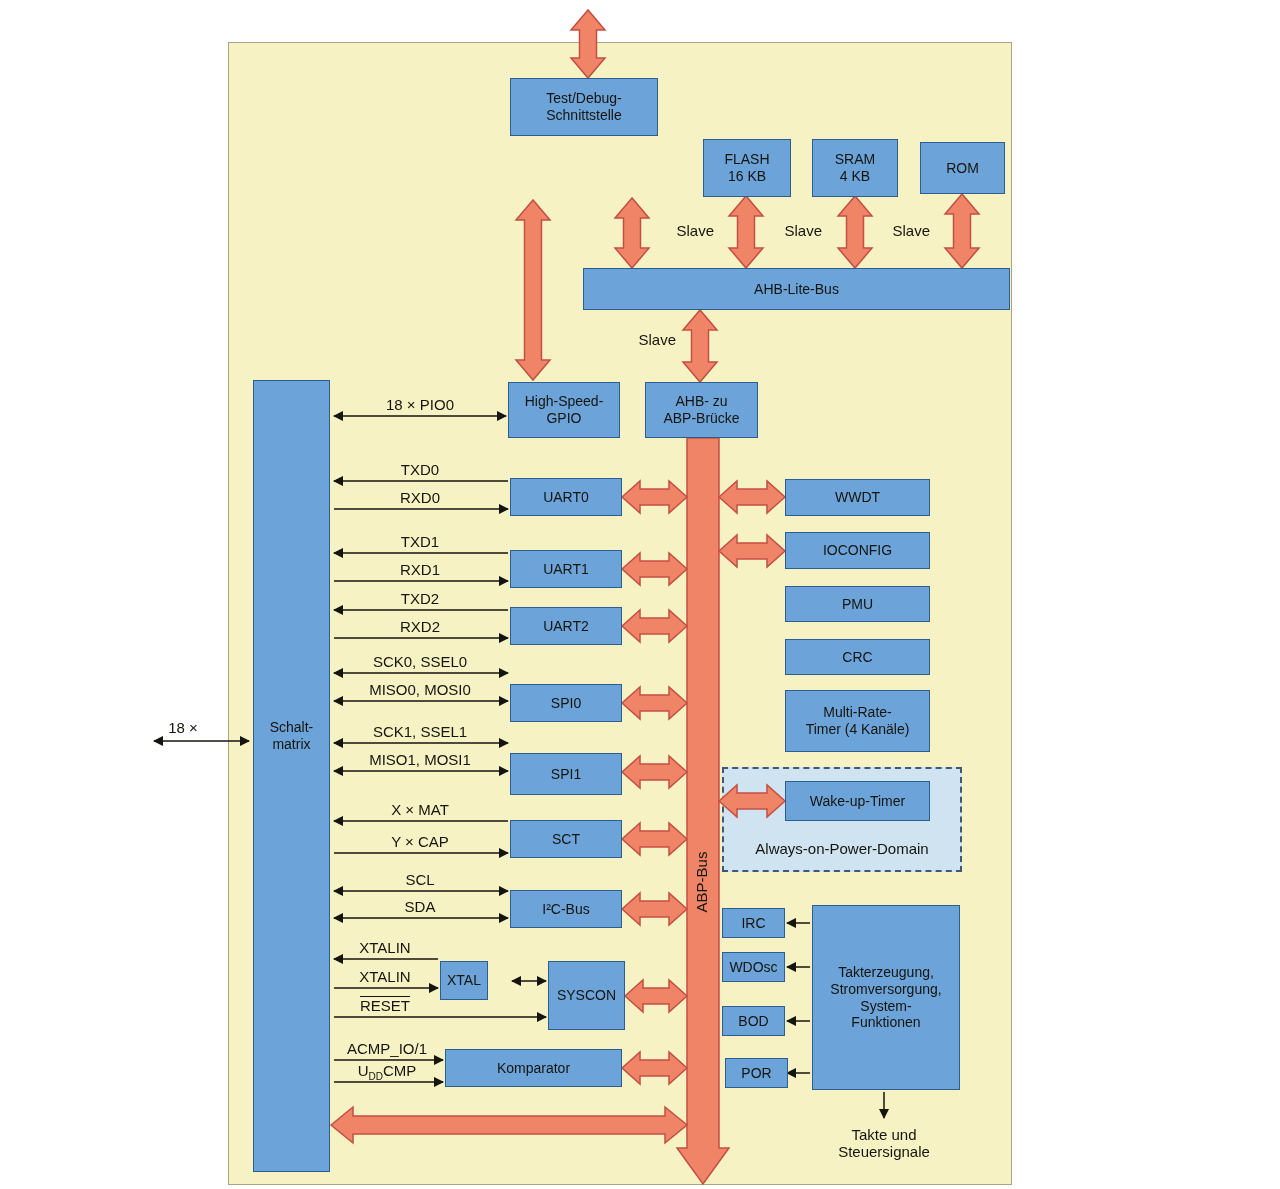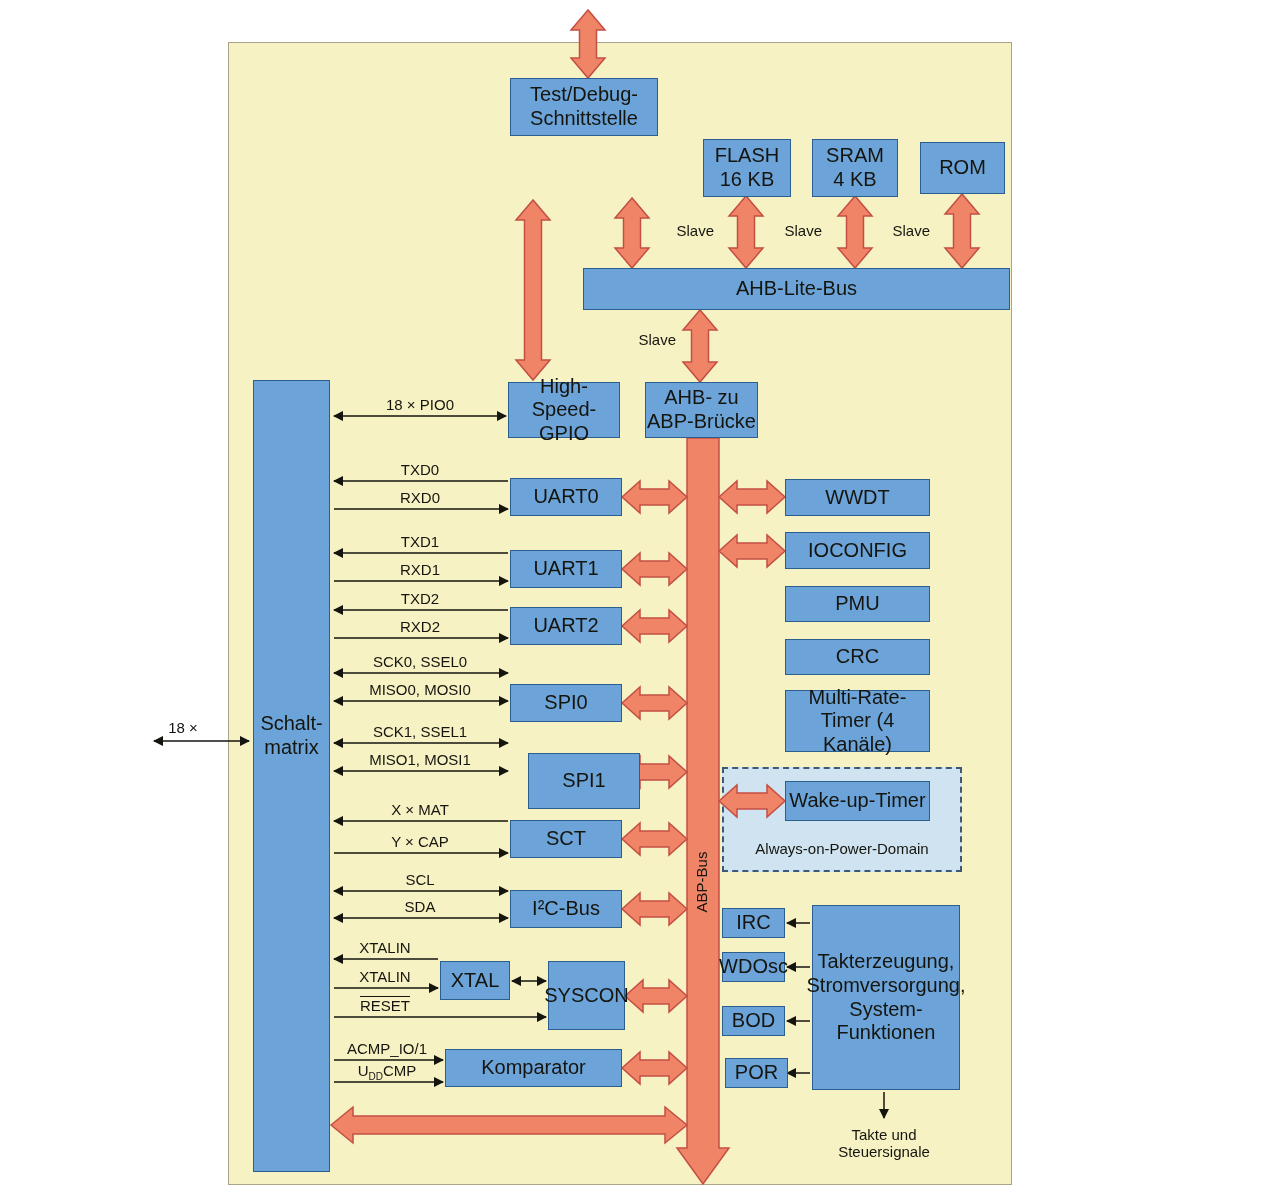--- a/index.html
+++ b/index.html
@@ -2,21 +2,21 @@
 <html><head>
 <meta charset="utf-8">
 <style>
   html,body{margin:0;padding:0;}
   .stage{position:relative;width:1280px;height:1189px;background:#ffffff;
          font-family:"Liberation Sans",sans-serif;color:#15150f;overflow:hidden;}
   .panel{position:absolute;left:228px;top:42px;width:784px;height:1143px;
          background:#f7f2c3;border:1px solid #aaa489;box-sizing:border-box;z-index:0;}
   .box{position:absolute;background:#6ca3d8;border:1.5px solid #2d5f8e;
        display:flex;align-items:center;justify-content:center;text-align:center;
-       white-space:pre-line;font-size:20px;line-height:1.18;z-index:3;box-sizing:border-box;}
+       white-space:pre-line;font-size:14px;line-height:1.18;z-index:3;box-sizing:border-box;}
   .box.tall{align-items:center;padding-bottom:80px;}
   .aopd{position:absolute;left:722px;top:767px;width:240px;height:105px;
         border:2px dashed #3c5a77;background:#cfe3f0;box-sizing:border-box;z-index:1;}
   .lbl{position:absolute;font-size:15px;line-height:1.15;text-align:center;
        white-space:pre-line;z-index:3;}
   .lbl.right{text-align:right;}
   .overline{text-decoration:overline;}
   sub.small{font-size:10px;text-align:right;}
   .vlabel{position:absolute;left:648px;top:872px;width:110px;height:20px;
           transform:rotate(-90deg);text-align:center;font-size:15px;z-index:3;}
@@ -105,24 +105,24 @@
   <div class="box" style="left:645px;top:382px;width:113px;height:56px">AHB- zu
 ABP-Brücke</div>
   <div class="box" style="left:508px;top:382px;width:112px;height:56px">High-Speed-
 GPIO</div>
   <div class="box tall" style="left:253px;top:380px;width:77px;height:792px">Schalt-
 matrix</div>
   <div class="box" style="left:510px;top:478px;width:112px;height:38px">UART0</div>
   <div class="box" style="left:510px;top:550px;width:112px;height:38px">UART1</div>
   <div class="box" style="left:510px;top:607px;width:112px;height:38px">UART2</div>
   <div class="box" style="left:510px;top:684px;width:112px;height:38px">SPI0</div>
-  <div class="box" style="left:528px;top:753px;width:112px;height:56px">SPI1</div>
+  <div class="box" style="left:510px;top:753px;width:112px;height:42px">SPI1</div>
   <div class="box" style="left:510px;top:820px;width:112px;height:38px">SCT</div>
   <div class="box" style="left:510px;top:890px;width:112px;height:38px">I²C-Bus</div>
-  <div class="box" style="left:440px;top:961px;width:70px;height:39px">XTAL</div>
+  <div class="box" style="left:440px;top:961px;width:48px;height:39px">XTAL</div>
   <div class="box" style="left:548px;top:961px;width:77px;height:69px">SYSCON</div>
   <div class="box" style="left:445px;top:1049px;width:177px;height:38px">Komparator</div>
   <div class="box" style="left:785px;top:479px;width:145px;height:37px">WWDT</div>
   <div class="box" style="left:785px;top:532px;width:145px;height:37px">IOCONFIG</div>
   <div class="box" style="left:785px;top:586px;width:145px;height:36px">PMU</div>
   <div class="box" style="left:785px;top:639px;width:145px;height:36px">CRC</div>
   <div class="box" style="left:785px;top:690px;width:145px;height:62px">Multi-Rate-
 Timer (4 Kanäle)</div>
   <div class="box" style="left:785px;top:781px;width:145px;height:40px">Wake-up-Timer</div>
   <div class="box" style="left:722px;top:908px;width:63px;height:30px">IRC</div>

